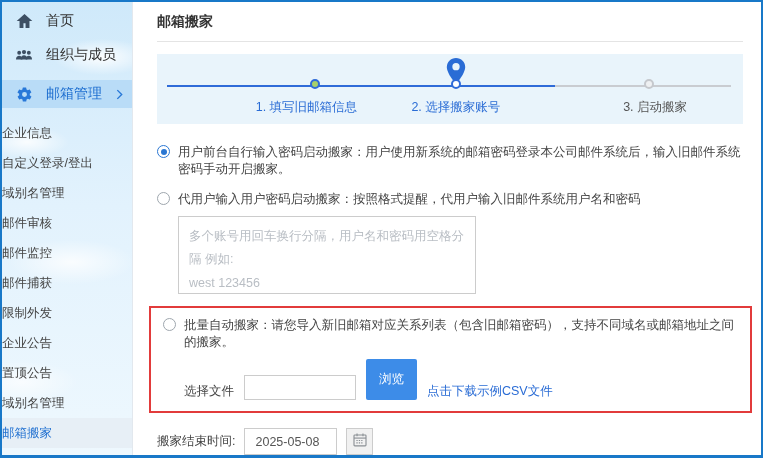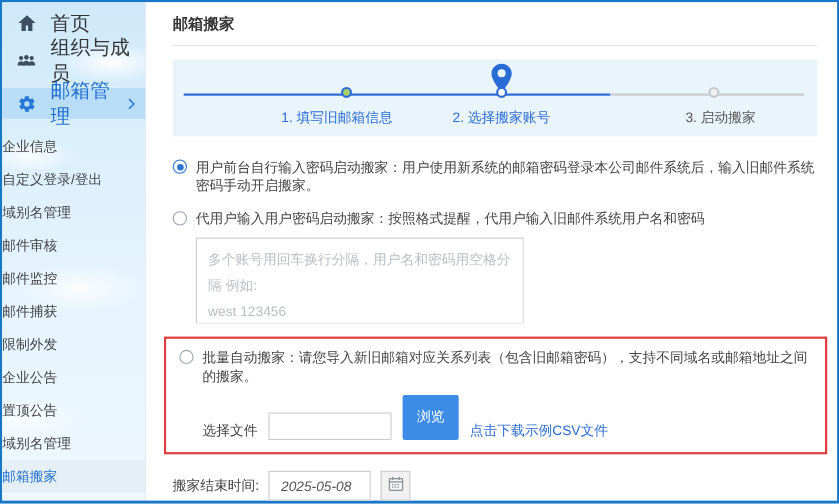--- a/index.html
+++ b/index.html
@@ -17,21 +17,21 @@
     background:
       radial-gradient(70px 26px at 100px 55px, rgba(255,255,255,.95), rgba(255,255,255,0) 70%),
       radial-gradient(60px 22px at 25px 140px, rgba(255,255,255,.85), rgba(255,255,255,0) 70%),
       radial-gradient(90px 32px at 70px 260px, rgba(255,255,255,.8), rgba(255,255,255,0) 70%),
       radial-gradient(80px 30px at 20px 380px, rgba(255,255,255,.7), rgba(255,255,255,0) 70%),
       linear-gradient(180deg,#cfe9fa 0%,#e2f2fd 45%,#eef8fe 100%);
     border-right:1px solid #e2e8ee;
   }
   .side-item {
     display:flex; align-items:center; height:34px; padding-left:13px; gap:13px;
-    font-size:18px; color:#333; cursor:pointer;
+    font-size:14px; color:#333; cursor:pointer;
   }
   .side-item .ico { width:18px; height:18px; flex:none; display:flex; align-items:center; justify-content:center; }
   .side-item.active-main {
     background:#b9dcf7; color:#1f6fd0; height:28px; margin:8px 0 0 0;
   }
   .chev { margin-left:auto; margin-right:9px; display:flex; }
   .sub-list { margin-top:10px; }
   .sub-item {
     height:30px; display:flex; align-items:center; 
     font-size:12.5px; color:#444; cursor:pointer;
@@ -77,21 +77,21 @@
   .red-box {
     border:2px solid #e23b3b; margin:12px -9px 0 -8px; padding:9px 8px 11px 12px;
   }
   .file-row { display:flex; align-items:flex-end; gap:10px; margin:9px 0 0 21px; font-size:12.5px; color:#444; }
   .file-input { width:112px; height:25px; border:1px solid #ccc; outline:none; padding:0 6px; font-size:12.5px; }
   .browse-btn { background:#3d8ce8; color:#fff; border:none; border-radius:2px; height:41px; padding:0 13px; font-size:12.5px; cursor:pointer; }
   .csv-link { color:#2a6cd5; text-decoration:none; font-size:12.5px; cursor:pointer; }
 
   
   .date-row { display:flex; align-items:center; gap:9px; margin-top:15px; font-size:12.5px; color:#444; }
-  .date-input { width:93px; height:27px; border:1px solid #ccc; padding:0 0 0 10px; font-size:12.5px; color:#555; outline:none;font-style:italic; }
+  .date-input { width:93px; height:27px; border:1px solid #ccc; padding:0 0 0 10px; font-size:12.5px; color:#555; outline:none; }
   .cal-btn { width:27px; height:27px; background:#f1f1f1; border:1px solid #ccc; display:flex; align-items:center; justify-content:center; cursor:pointer; padding:0; }
   .date-hint { color:#555; margin-left:4px; }
 </style>
 </head>
 <body>
 
 <div class="window">
 
   <aside class="sidebar">
 

